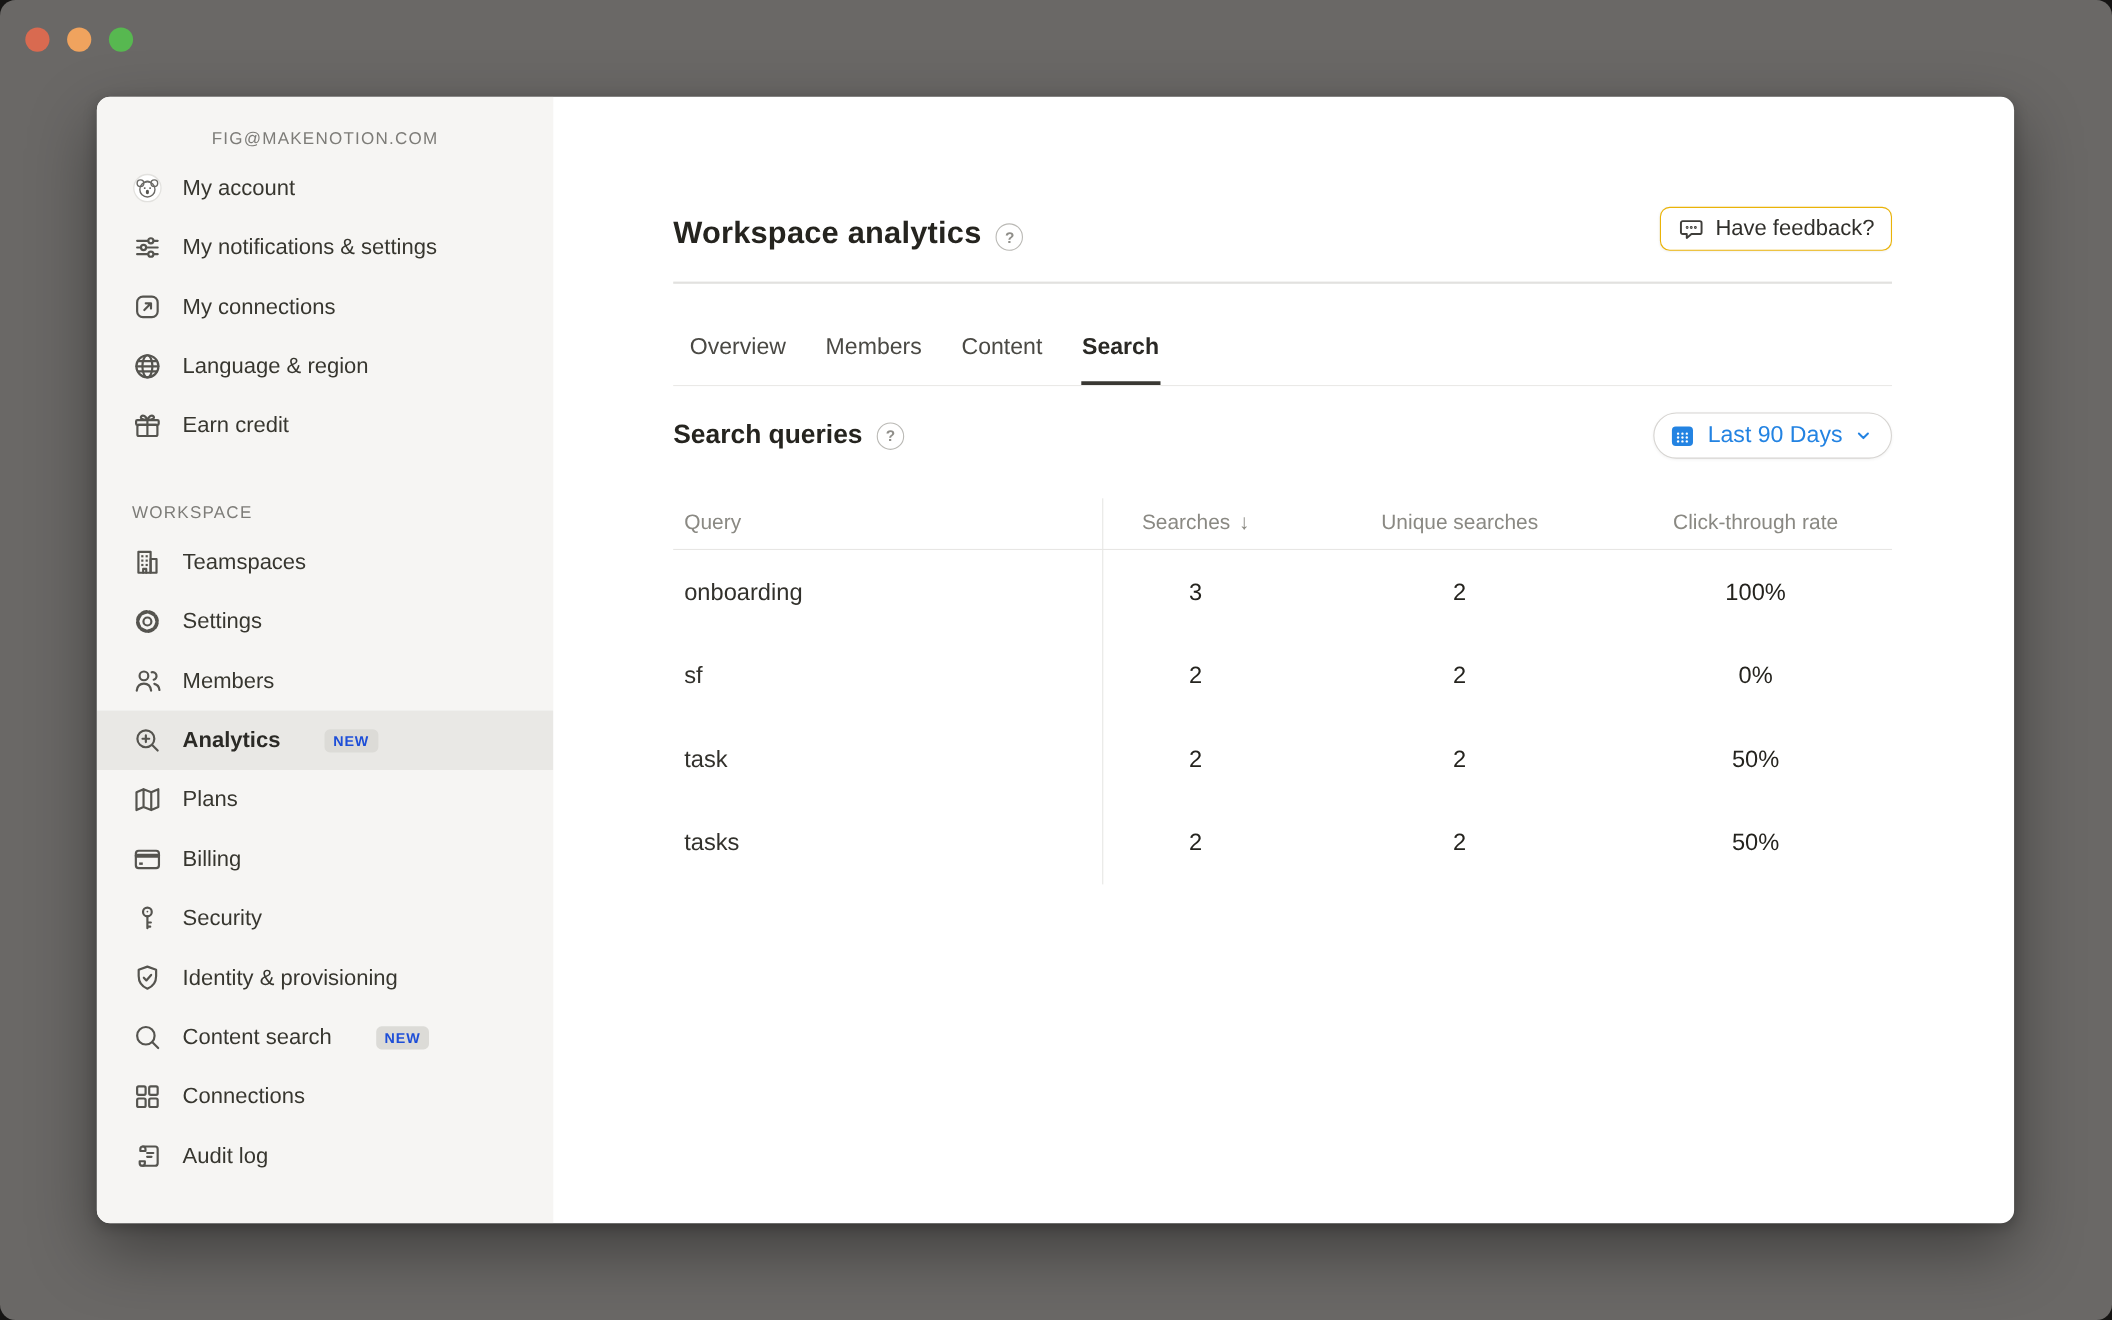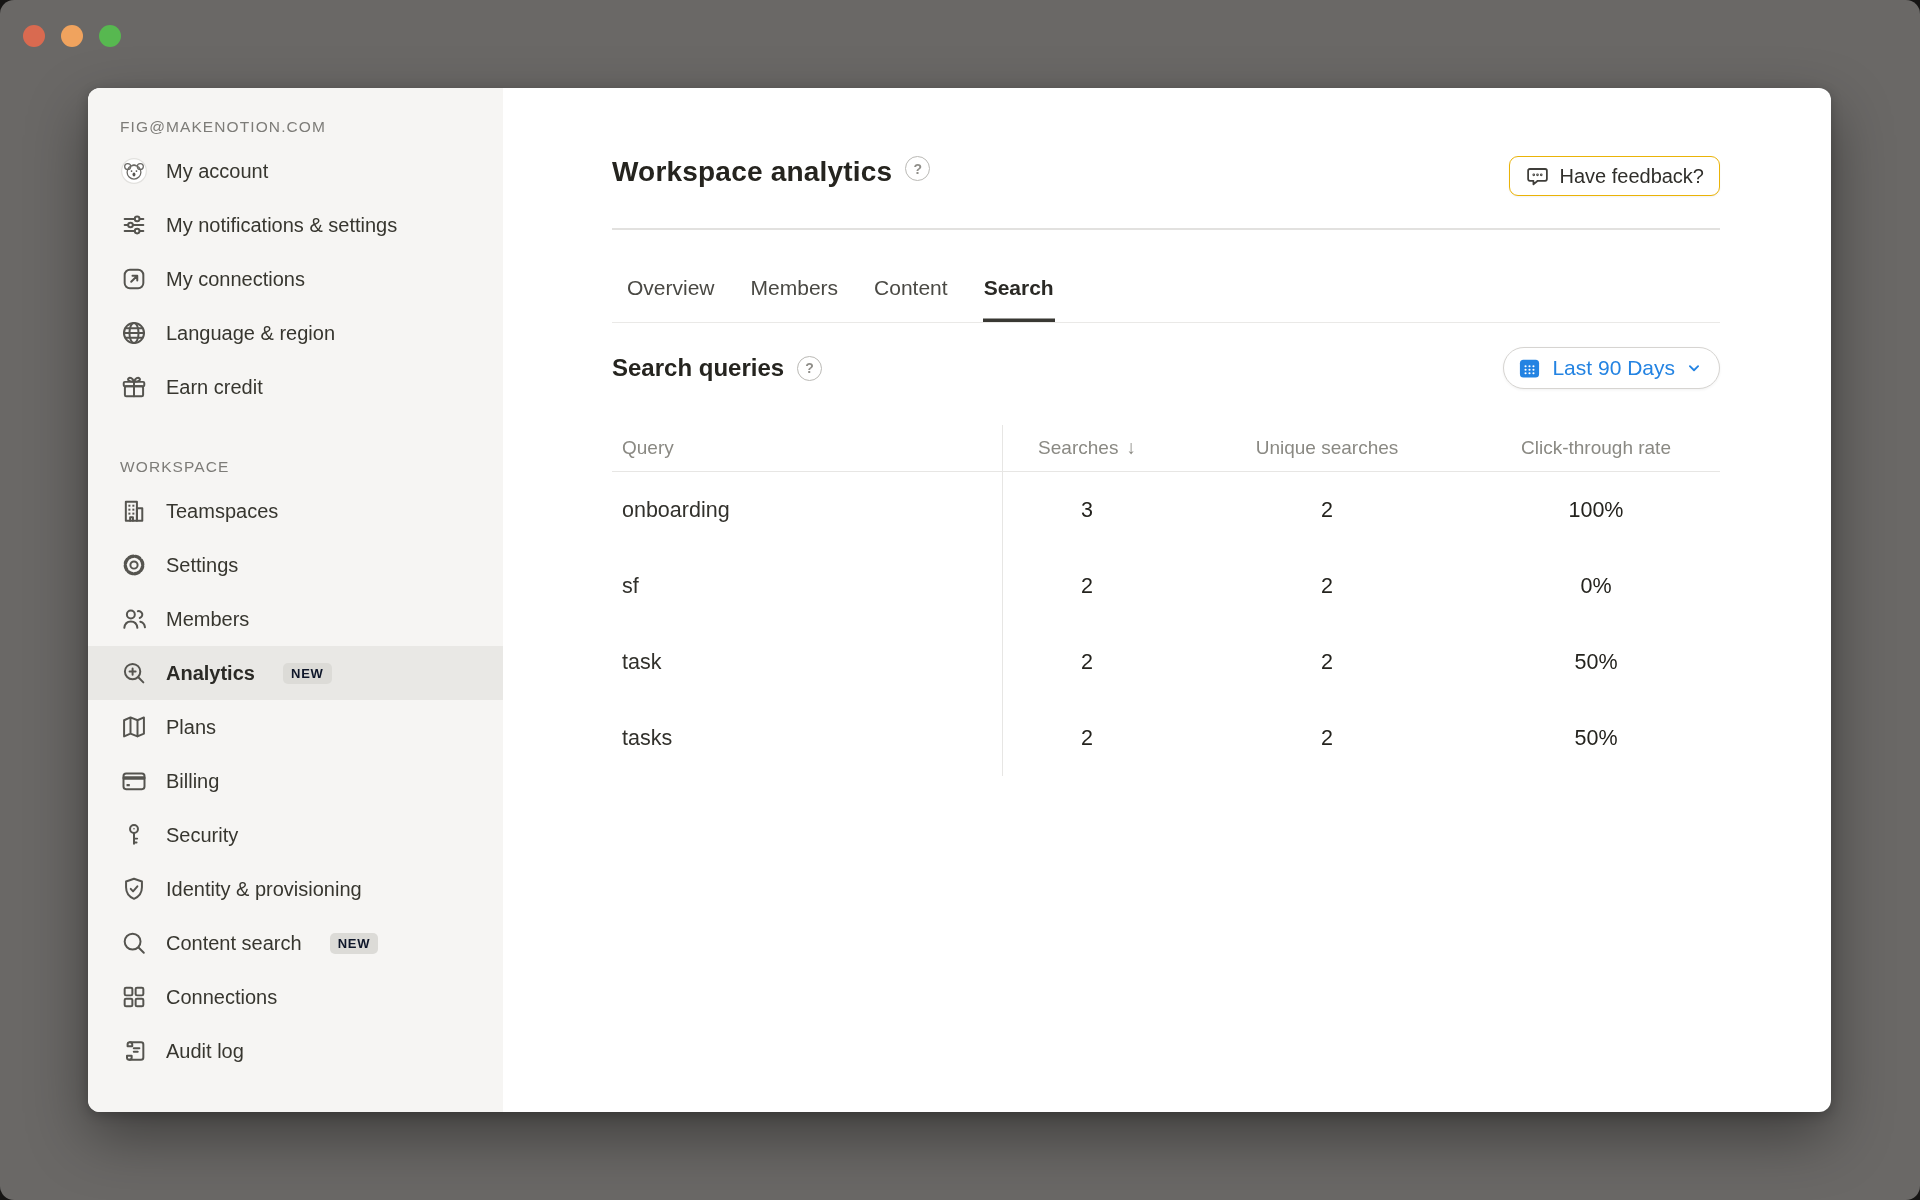--- a/index.html
+++ b/index.html
@@ -6,33 +6,33 @@
   .screen{position:relative;width:1920px;height:1200px;background:#6a6866;border-radius:14px;overflow:hidden;
           font-family:"Liberation Sans","DejaVu Sans",sans-serif;-webkit-font-smoothing:antialiased;}
   
   .traffic{position:absolute;top:25px;left:23px;display:flex;gap:16px;}
   .light{width:22px;height:22px;border-radius:50%;}
   
   .window{position:absolute;left:88px;top:88px;width:1743px;height:1024px;background:#ffffff;border-radius:12px;
           box-shadow:0 24px 60px rgba(0,0,0,.40),0 3px 12px rgba(0,0,0,.22);display:flex;overflow:hidden;}
   
   .sidebar{width:415px;flex:none;background:#f6f5f3;overflow:hidden;}
-  .account-email{margin:30px 32px 8px;font-size:15.5px;font-weight:500;letter-spacing:1.1px;color:#7d7c78;}
+  .account-email{margin:30px 32px 8px;font-size:15.5px;font-weight:500;letter-spacing:1.1px;color:#7d7c78;text-align:center;}
   .section-label{margin:44px 32px 8px;font-size:15.5px;font-weight:500;letter-spacing:1.1px;color:#7d7c78;}
   .side-item{display:flex;align-items:center;gap:18px;padding:13px 100px 13px 32px;line-height:28px;
              font-size:20px;color:#37362f;cursor:pointer;}
   .side-item.active{background:#e9e8e5;}
   .side-item.active .side-label{font-weight:600;color:#2b2a26;}
   .side-icon{width:28px;height:28px;flex:none;display:flex;align-items:center;justify-content:center;}
   .side-icon svg{width:28px;height:28px;display:block;}
-  .badge{margin-left:10px;background:#dcdbd7;color:#0f172a;font-size:13px;font-weight:600;letter-spacing:.8px;
+  .badge{margin-left:22px;background:#dcdbd7;color:#1d4ed8;font-size:13px;font-weight:600;letter-spacing:.8px;
          padding:4px 8px;border-radius:5px;line-height:1;flex:none;}
   
   .main{flex:1;display:flex;flex-direction:column;padding:0 111px 0 109px;overflow:hidden;}
-  .main-header{display:flex;align-items:flex-start;margin-top:68px;height:44px;}
+  .main-header{display:flex;align-items:flex-end;margin-top:96px;height:44px;}
   .page-title{font-size:28px;font-weight:700;color:#25241f;letter-spacing:.2px;}
   .help{width:23px;height:23px;border-radius:50%;border:1.5px solid #bab9b5;color:#8f8e89;font-size:14px;
         font-weight:600;display:flex;align-items:center;justify-content:center;margin-left:13px;cursor:pointer;flex:none;}
   .feedback-btn{margin-left:auto;display:flex;align-items:center;gap:9px;height:40px;padding:0 15px;
         border:1px solid #eab308;border-radius:9px;background:#fff;font-size:20px;font-weight:500;color:#302f2b;
         box-shadow:0 1px 2px rgba(0,0,0,.05);cursor:pointer;}
   .feedback-btn svg{width:25px;height:25px;}
   .header-divider{height:2px;background:#e2e1df;margin-top:28px;flex:none;}
   .tab-bar{display:flex;gap:34px;padding-left:14px;margin-top:30px;border-bottom:1px solid #eae9e7;}
   .tab{font-size:21px;color:#4a4944;padding:16px 1px 22px;cursor:pointer;}

